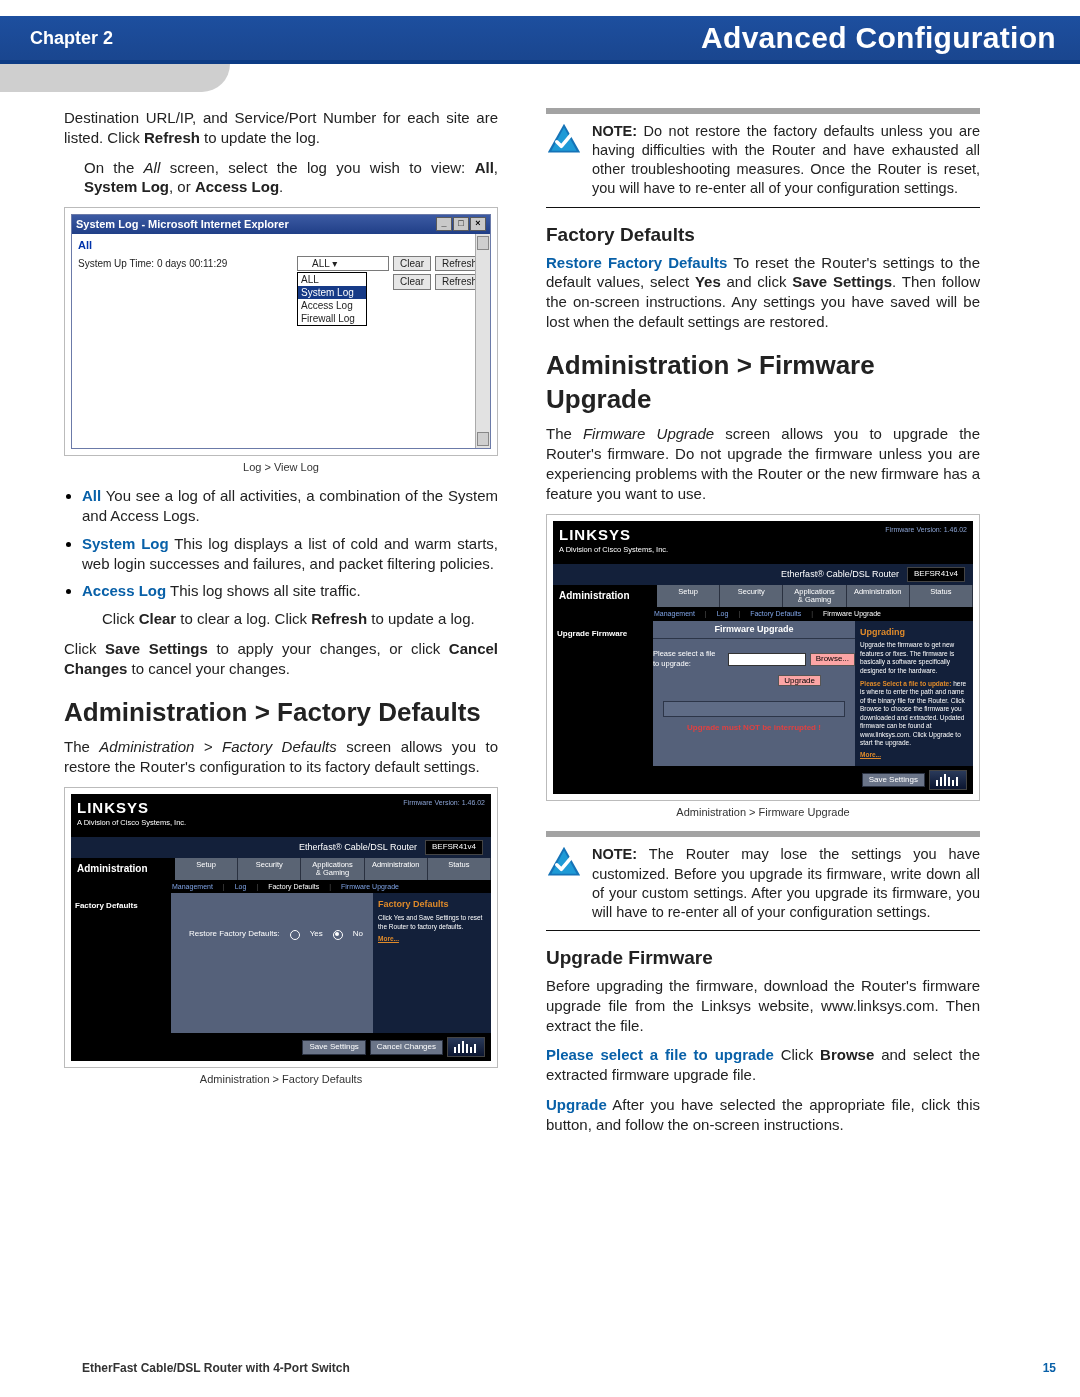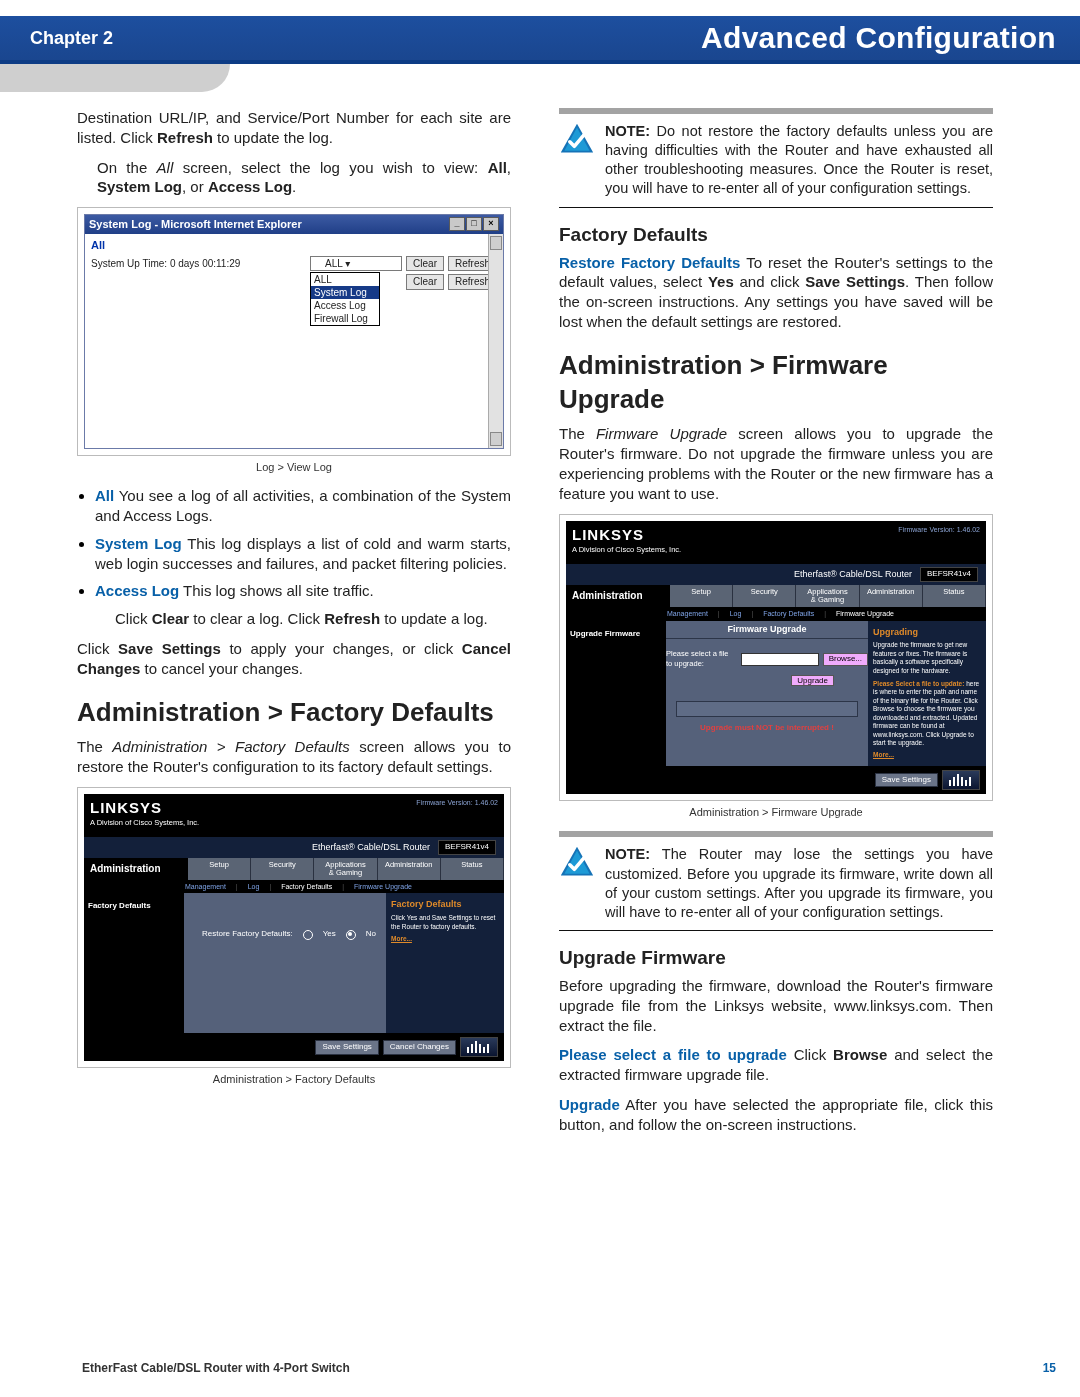--- a/index.html
+++ b/index.html
@@ -46,21 +46,21 @@
     left: 0;
     top: 64px;
     width: 230px;
     height: 28px;
     background: #cfcfcf;
     border-bottom-right-radius: 28px;
   }
   
   .content {
     position: absolute;
-    left: 77px;
+    left: 64px;
     top: 108px;
     width: 916px;
     display: flex;
     gap: 48px;
     font-size: 15px;
     line-height: 1.32;
   }
   .col {
     width: 434px;
   }
@@ -294,21 +294,21 @@
     padding: 1px 6px;
   }
   
   .fd-line { color:#fff; font-size:8px; display:flex; align-items:center; gap:10px; margin-top:24px; margin-left:10px;}
   .radio { width:8px; height:8px; border-radius:50%; border:1px solid #fff; display:inline-block; }
   .radio.on::after{ content:""; display:block; width:4px; height:4px; border-radius:50%; background:#fff; margin:1px;}
   
   .fw-title { background:#55617a; color:#fff; text-align:center; font-weight:700; font-size:9px; padding:3px; border-bottom:1px solid #2c3548;}
   .fw-row { margin-top:10px; display:flex; align-items:center; gap:4px; justify-content:space-between; font-size:7.5px;}
   .fw-input { width:110px; height:11px; background:#fff; border:1px solid #333;}
-  .fw-btn { background:#f0abfc; color:#000; border:1px solid #555; font-size:8px; padding:0 5px;}
+  .fw-btn { background:#fca5a5; color:#000; border:1px solid #555; font-size:8px; padding:0 5px;}
   .fw-upgrade-row { text-align:right; margin:6px 34px 0 0;}
   .fw-bar { height:14px; border:1px solid #2c3548; background:#5f6c86; margin:14px 10px 0 10px;}
   .fw-warn { color:#e04040; text-align:center; font-size:8px; font-weight:700; margin-top:6px;}
   
   .note {
     display: flex;
     gap: 10px;
     border-top: 6px solid #a3a3a3;
     border-bottom: 1px solid #111;
     padding: 8px 0;

